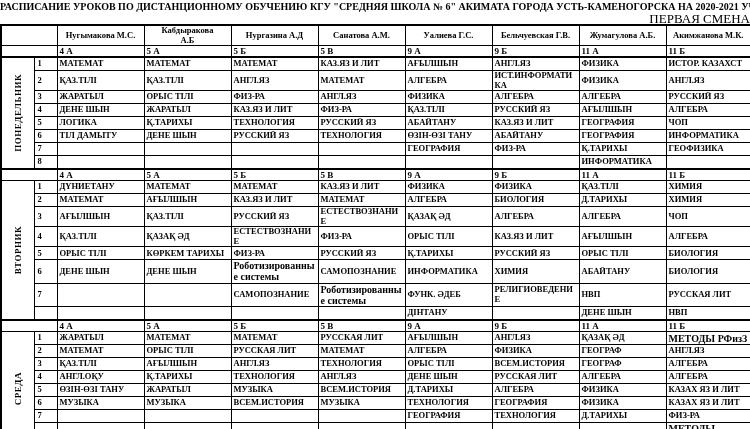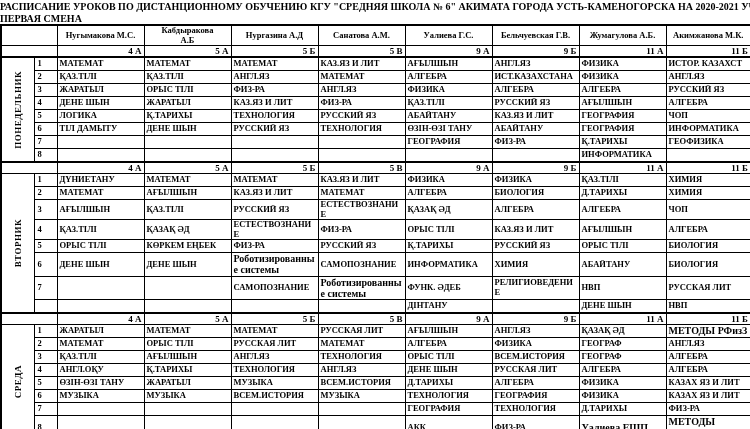--- a/index.html
+++ b/index.html
@@ -6,37 +6,37 @@
   body{
     width:750px;height:429px;background:#fff;color:#000;
     font-family:"Liberation Serif","DejaVu Serif",serif;
     overflow:hidden;
   }
   .title{
     font-weight:bold;font-size:10px;line-height:13px;height:13px;
     text-align:center;white-space:nowrap;letter-spacing:0px;
   }
   .subtitle{
-    font-weight:bold;font-size:10px;line-height:11px;height:11px;
-    text-align:left;
+    font-weight:normal;font-size:13px;line-height:11px;height:11px;
+    text-align:right;
   }
   table{
     border-collapse:collapse;table-layout:fixed;width:750px;
     border:2px solid #000;
   }
   td{
     border:1px solid #000;font-weight:bold;font-size:8.5px;
     padding:0 2px;overflow:hidden;line-height:1.12;
     vertical-align:middle;
   }
   td.blank{border-left:2px solid #000;}
   tr.teachers-row td{height:16px;text-align:center;font-size:8.5px;}
   tr.teachers-row td.teacher{white-space:nowrap;}
   tr.teachers-row td.pre{white-space:pre-line;font-family:Liberation Serif, serif;}
-  tr.clsrow td{height:10px;text-align:right;font-size:9px;border-bottom:2px solid #000;font-family:Liberation Serif, serif;}
+  tr.clsrow td{height:10px;text-align:left;font-size:9px;border-bottom:2px solid #000;font-family:Liberation Serif, serif;}
   tr.clsrow.repeat td{border-top:2.5px solid #000;border-bottom:1px solid #000;}
   tr.lesson-row td{height:12px;}
   td.num{text-align:left;padding-left:3px;font-size:8.5px;}
   td.subject{text-align:left;white-space:normal;overflow-wrap:break-word;}
   td.subject.small{font-size:10px;}
   td.pre{white-space:pre-line;}
   td.day-cell{text-align:center;vertical-align:middle;padding:0;}
   td.day-cell .vert{
     writing-mode:vertical-rl;transform:rotate(180deg);
     margin:0 auto;font-size:9px;font-weight:bold;letter-spacing:0.5px;
@@ -100,21 +100,21 @@
         <td class="subject">ФИЗИКА</td>
         <td class="subject">ИСТОР. КАЗАХСТ</td>
       </tr>
       <tr class="lesson-row">
         <td class="num">2</td>
         <td class="subject">ҚАЗ.ТІЛІ</td>
         <td class="subject">ҚАЗ.ТІЛІ</td>
         <td class="subject">АНГЛ.ЯЗ</td>
         <td class="subject">МАТЕМАТ</td>
         <td class="subject">АЛГЕБРА</td>
-        <td class="subject">ИСТ.КАЗАХСТАНА</td>
+        <td class="subject">ИСТ.ИНФОРМАТИКА</td>
         <td class="subject">ФИЗИКА</td>
         <td class="subject">АНГЛ.ЯЗ</td>
       </tr>
       <tr class="lesson-row">
         <td class="num">3</td>
         <td class="subject">ЖАРАТЫЛ</td>
         <td class="subject">ОРЫС ТІЛІ</td>
         <td class="subject">ФИЗ-РА</td>
         <td class="subject">АНГЛ.ЯЗ</td>
         <td class="subject">ФИЗИКА</td>
@@ -231,21 +231,21 @@
         <td class="subject">ЕСТЕСТВОЗНАНИЕ</td>
         <td class="subject">ФИЗ-РА</td>
         <td class="subject">ОРЫС ТІЛІ</td>
         <td class="subject">КАЗ.ЯЗ И ЛИТ</td>
         <td class="subject">АҒЫЛШЫН</td>
         <td class="subject">АЛГЕБРА</td>
       </tr>
       <tr class="lesson-row">
         <td class="num">5</td>
         <td class="subject">ОРЫС ТІЛІ</td>
-        <td class="subject">КӨРКЕМ ЕҢБЕК</td>
+        <td class="subject">КӨРКЕМ ТАРИХЫ</td>
         <td class="subject">ФИЗ-РА</td>
         <td class="subject">РУССКИЙ ЯЗ</td>
         <td class="subject">Қ.ТАРИХЫ</td>
         <td class="subject">РУССКИЙ ЯЗ</td>
         <td class="subject">ОРЫС ТІЛІ</td>
         <td class="subject">БИОЛОГИЯ</td>
       </tr>
       <tr class="lesson-row">
         <td class="num">6</td>
         <td class="subject">ДЕНЕ ШЫН</td>

